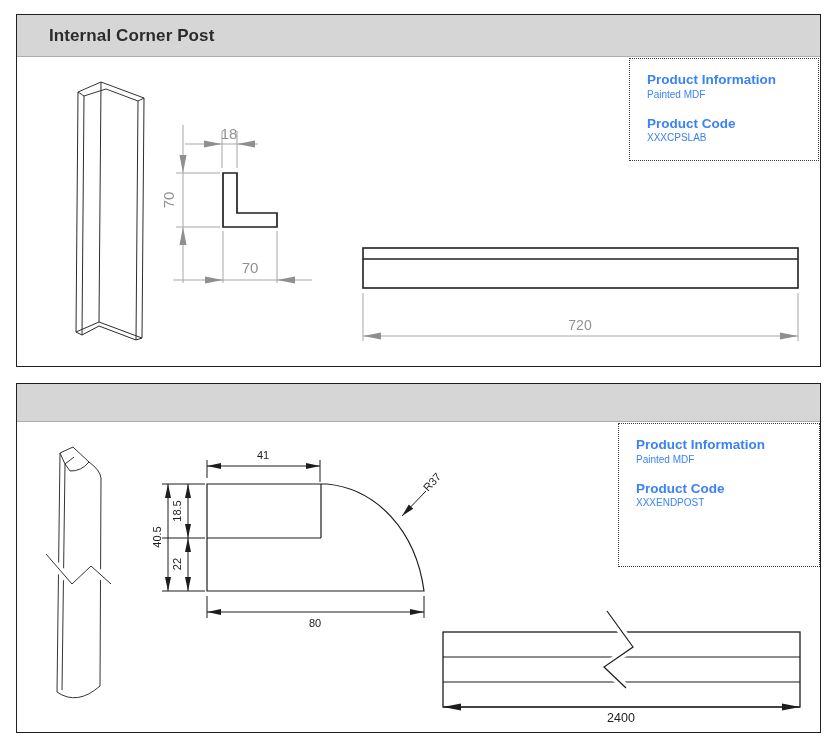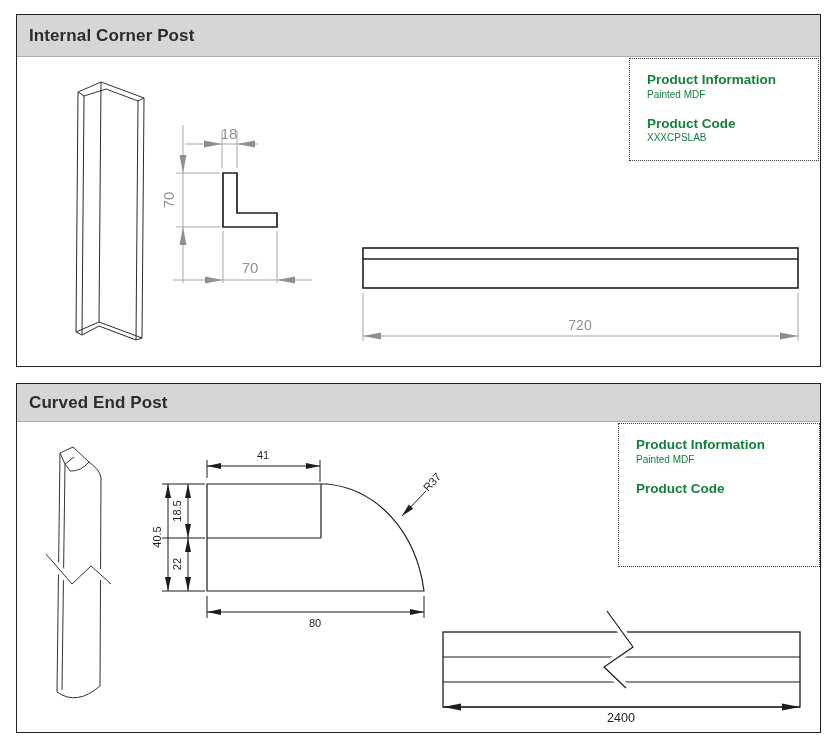--- a/index.html
+++ b/index.html
@@ -1,21 +1,21 @@
 <!DOCTYPE html>
 <html><head>
 <meta charset="utf-8">
 <style>
   html,body{margin:0;padding:0;background:#ffffff;}
   body{position:relative;width:834px;height:744px;font-family:"Liberation Sans",sans-serif;overflow:hidden;}
   .panel{position:absolute;background:#fff;border:1.5px solid #231f20;box-sizing:border-box;}
-  .panel-header{position:absolute;left:0;top:0;right:0;background:#d6d6d6;border-bottom:1px solid #adadad;box-sizing:border-box;display:flex;align-items:center;padding-left:12px;color:#2b2b2b;}
+  .panel-header{position:absolute;left:0;top:0;right:0;background:#d6d6d6;border-bottom:1px solid #adadad;box-sizing:border-box;display:flex;align-items:center;padding-left:32px;color:#2b2b2b;}
   .panel-header .t{font-weight:700;font-size:17px;letter-spacing:.1px;}
   .panel-header .s{font-style:italic;font-weight:400;font-size:16px;margin-left:6px;color:#3a3a3a;}
-  .info-box{position:absolute;background:#fff;border:1.2px dotted #3c3c3c;box-sizing:border-box;padding:13px 12px 10px 17px;color:#15803d;}
+  .info-box{position:absolute;background:#fff;border:1.2px dotted #3c3c3c;box-sizing:border-box;padding:13px 12px 10px 17px;color:#3b82f6;}
   .info-box .h{font-weight:700;font-size:13.5px;line-height:1.15;}
   .info-box .v{font-size:10px;line-height:1.3;}
   .info-box .gap{height:15px;}
   .info-box .note{font-size:12px;line-height:1.38;margin-top:14px;}
   svg{position:absolute;overflow:visible;}
   .dim1{stroke:#a6a6a6;stroke-width:1;fill:none;}
   .arr1{fill:#8f8f8f;stroke:none;}
   .txt1{fill:#919191;font-size:15px;font-family:"Liberation Sans",sans-serif;}
   .txt1b{fill:#919191;font-size:14px;font-family:"Liberation Sans",sans-serif;}
   .draw1{stroke:#231f20;stroke-width:1.7;fill:#fff;}
@@ -103,21 +103,20 @@
 <div class="info-box" style="left:629px;top:58px;width:190px;height:103px;">
   <div class="h">Product Information</div>
   <div class="v">Painted MDF</div>
   <div class="gap"></div>
   <div class="h">Product Code</div>
   <div class="v">XXXCPSLAB</div>
 </div>
 
 <div class="panel" style="left:16px;top:383px;width:805px;height:350px;">
   <div class="panel-header" style="height:38px;">
-    <span class="t">Curved End Post</span>
   </div>
 </div>
 
 <svg style="left:16px;top:383px;" width="805" height="350" viewBox="16 383 805 350">
 
   <g>
     <path class="wire2f" d="M60,453 L73,447 L89,462 Q81,471.5 70,471 L65,464 Z"></path>
     <line class="wire2" x1="65" y1="464" x2="74" y2="457"></line>
     <path class="wire2" d="M89,462 Q100,470 101,478"></path>
     <line class="wire2" x1="101" y1="478" x2="100" y2="686"></line>
@@ -199,13 +198,14 @@
     <polygon class="arr2" points="800,707 782,703.5 782,710.5"></polygon>
     <text class="txt2b" x="621" y="722" text-anchor="middle">2400</text>
   </g>
 </svg>
 
 <div class="info-box" style="left:618px;top:423px;width:202px;height:144px;">
   <div class="h">Product Information</div>
   <div class="v">Painted MDF</div>
   <div class="gap"></div>
   <div class="h">Product Code</div>
+  <div class="v">XXXENDPOST</div>
 </div>
 
 </body></html>

